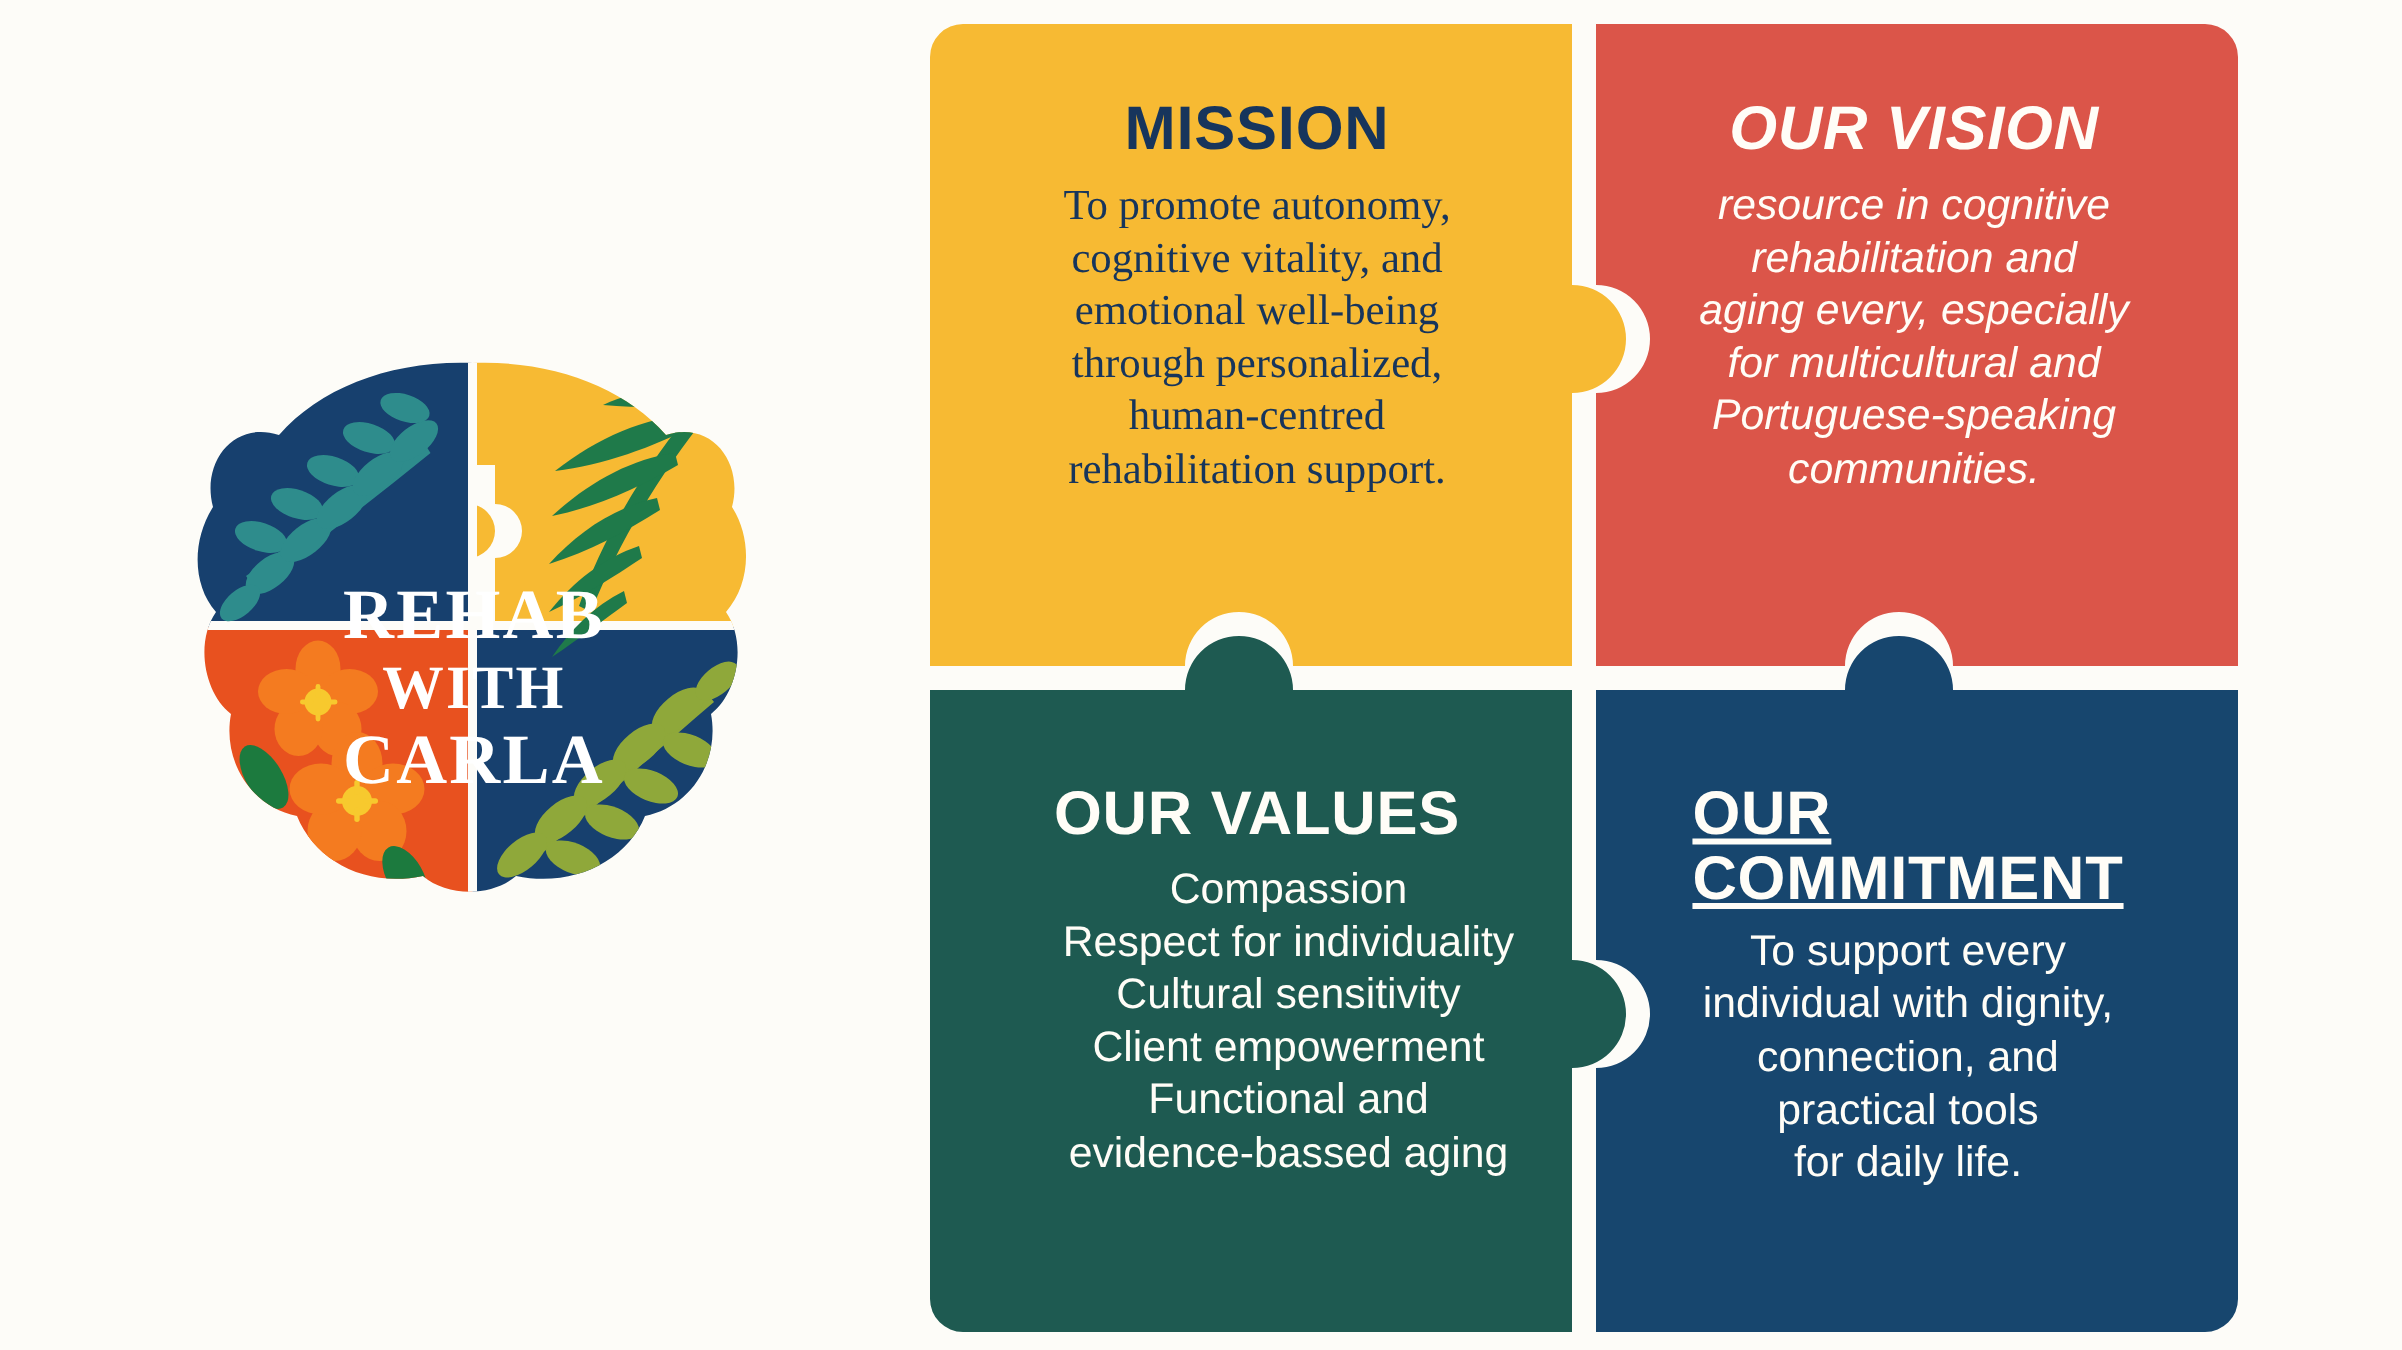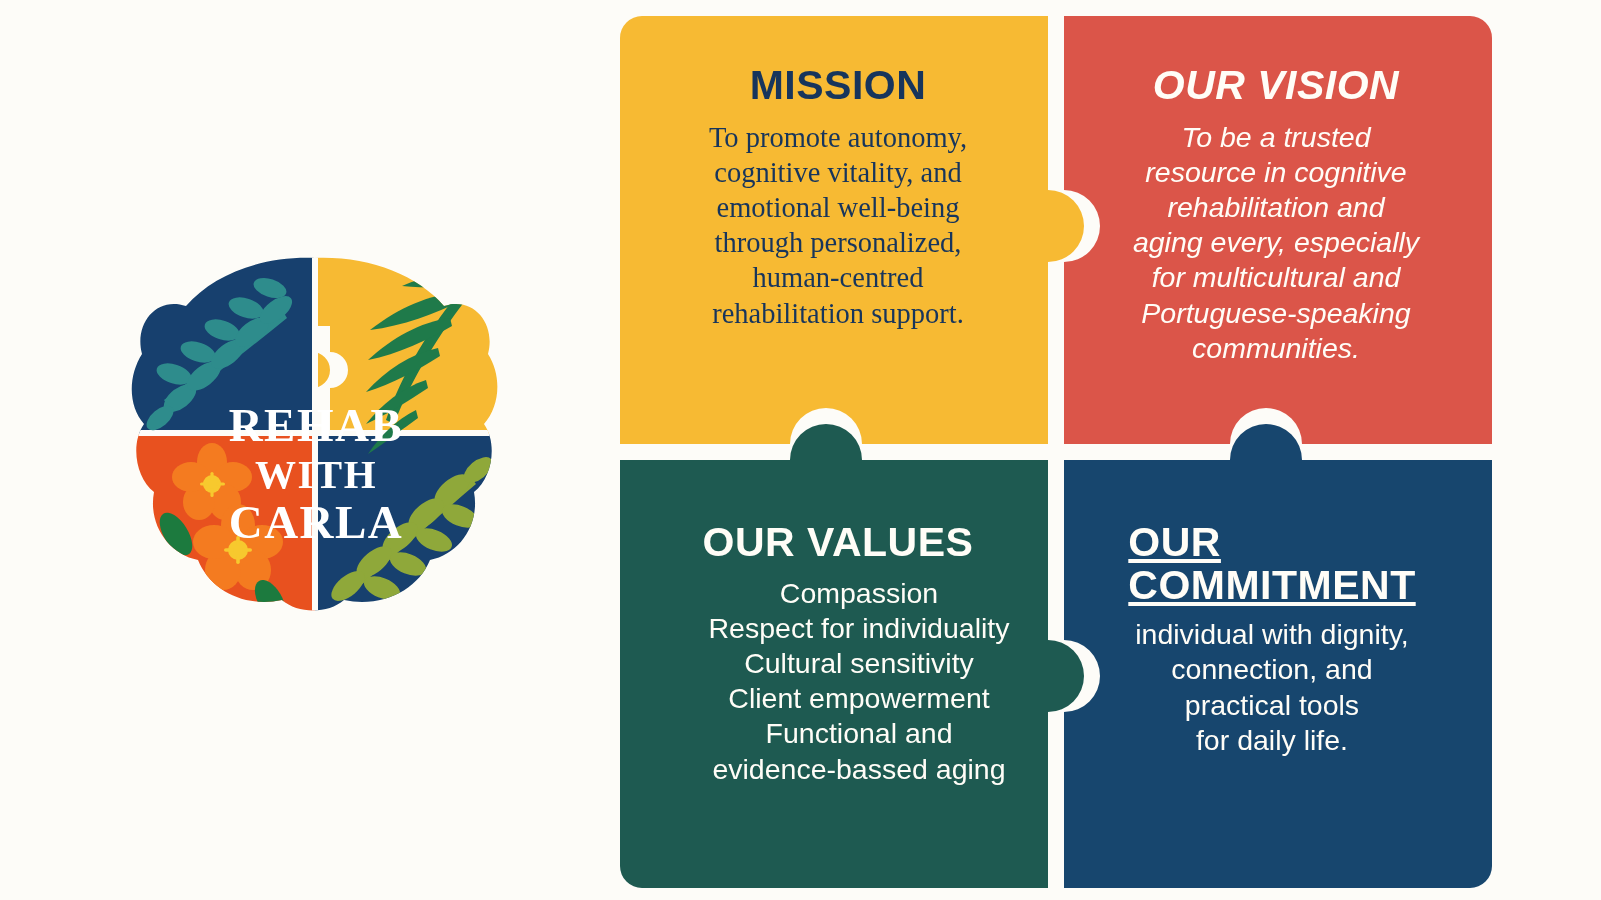--- a/index.html
+++ b/index.html
@@ -7,21 +7,21 @@
   html,body{
     width:1601px; height:900px;
     background:#FDFCF8;
     font-family:"Liberation Sans", sans-serif;
     overflow:hidden;
   }
   #stage{ position:relative; width:1601px; height:900px; background:#FDFCF8; }
 
   
   #logo-block{
-    position:absolute; left:130px; top:248px;
+    position:absolute; left:130px; top:232px;
     width:370px; height:372px;
   }
   #logo-svg{ display:block; width:370px; height:372px; }
 
   
   #puzzle{
     position:absolute; left:620px; top:16px;
     width:872px; height:872px;
   }
   #puzzle-svg{ display:block; width:872px; height:872px; }
@@ -249,21 +249,20 @@
         <span class="bline">emotional well-being</span>
         <span class="bline">through personalized,</span>
         <span class="bline">human-centred</span>
         <span class="bline">rehabilitation support.</span>
       </div>
     </div>
 
     <div class="panel-text" id="t-vision">
       <div class="ptitle">OUR VISION</div>
       <div class="pbody">
-        <span class="bline">To be a trusted</span>
         <span class="bline">resource in cognitive</span>
         <span class="bline">rehabilitation and</span>
         <span class="bline">aging every, especially</span>
         <span class="bline">for multicultural and</span>
         <span class="bline">Portuguese-speaking</span>
         <span class="bline">communities.</span>
       </div>
     </div>
 
     <div class="panel-text" id="t-values">
@@ -277,20 +276,21 @@
         <span class="vline">evidence-bassed aging</span>
       </div>
     </div>
 
     <div class="panel-text" id="t-commit">
       <div class="ptitle">
         <span class="bline">OUR</span>
         <span class="bline">COMMITMENT</span>
       </div>
       <div class="pbody">
+        <span class="bline">To support every</span>
         <span class="bline">individual with dignity,</span>
         <span class="bline">connection, and</span>
         <span class="bline">practical tools</span>
         <span class="bline">for daily life.</span>
       </div>
     </div>
   </div>
 
 </div>
 

